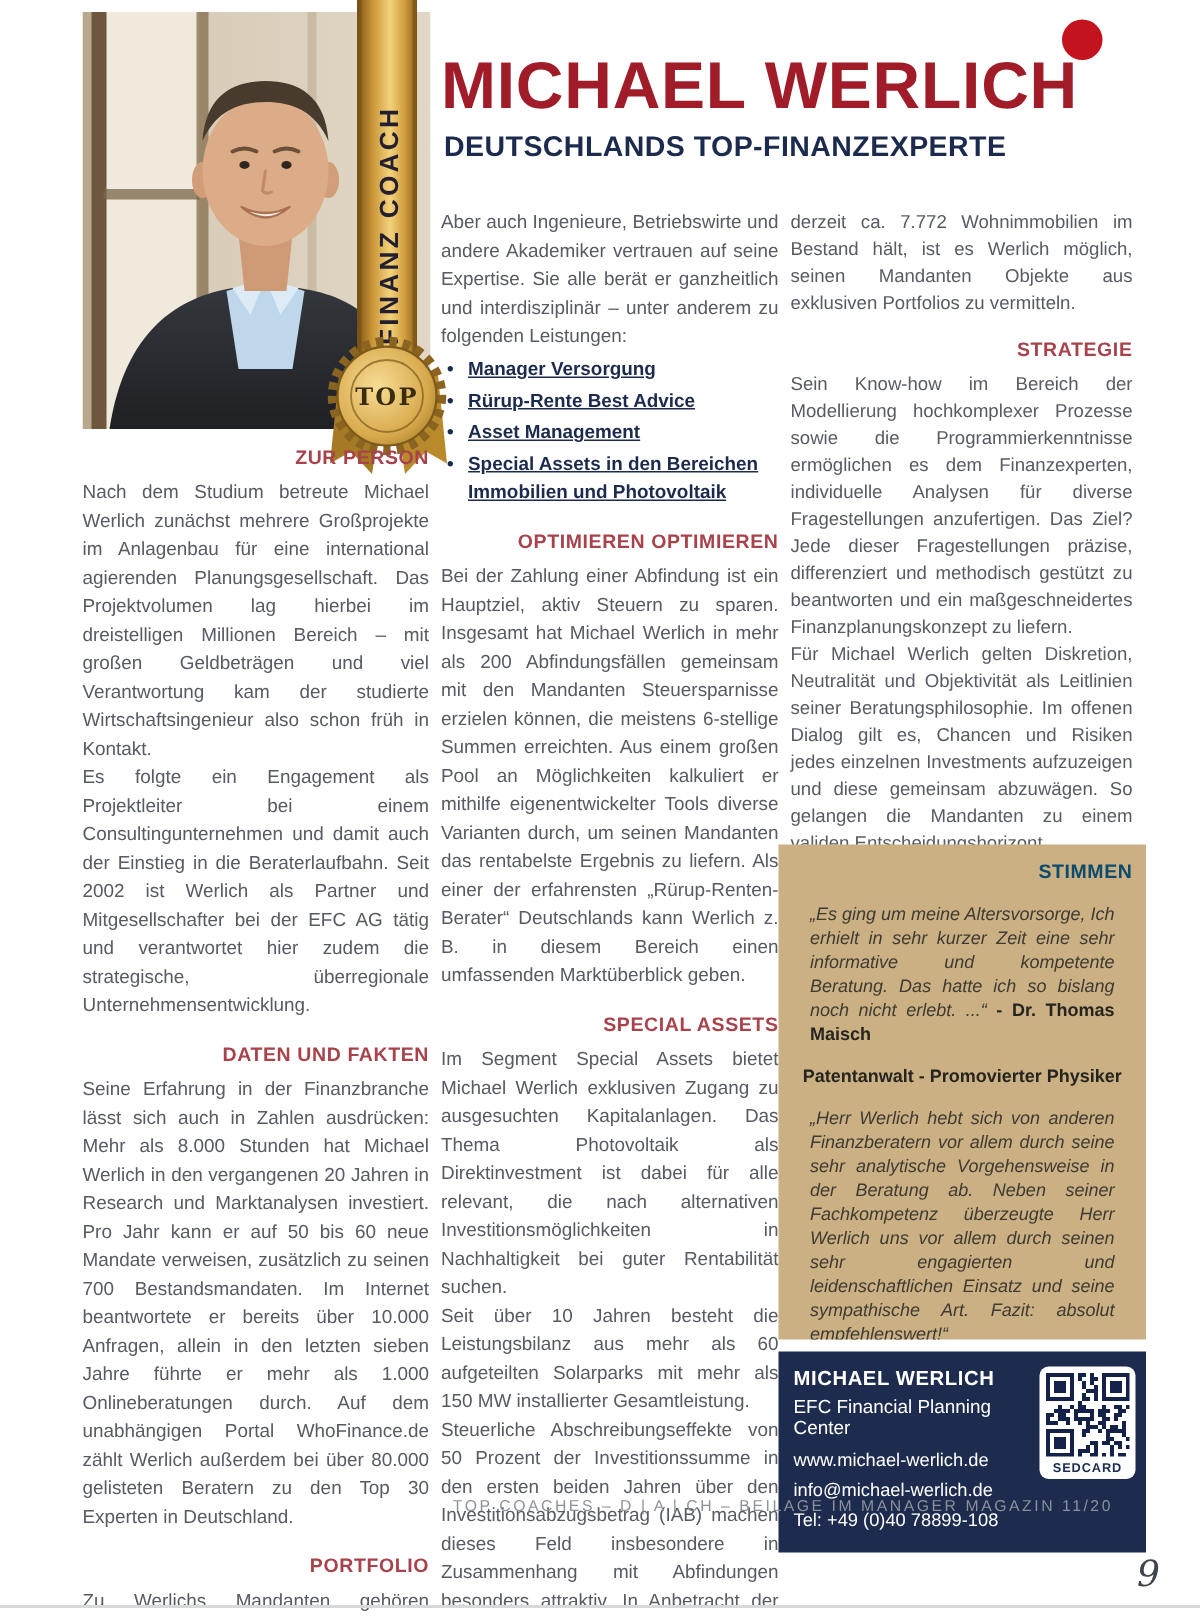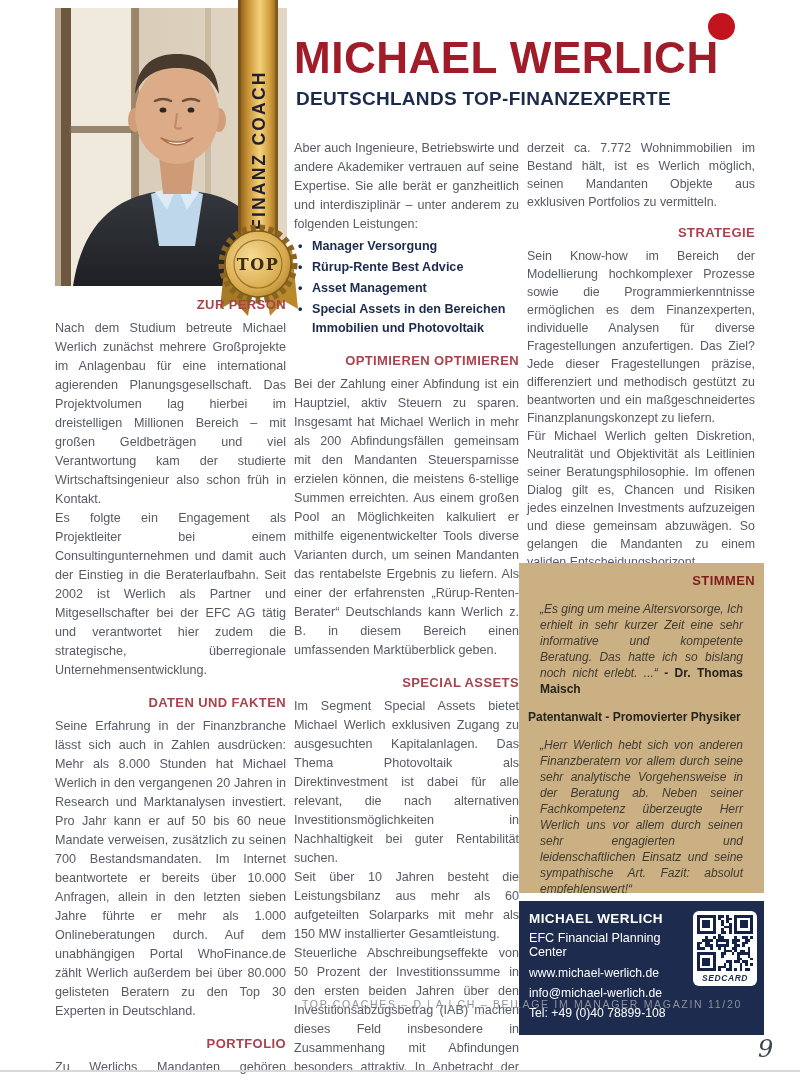--- a/index.html
+++ b/index.html
@@ -23,43 +23,43 @@
   .col-left{left:55px;top:295px;width:231px;}
   .col-mid{left:294px;top:139px;width:225px;}
   .col-right{left:519px;top:139px;width:245px;font-size:12.4px;line-height:18px;}
   .col-right .pad{padding:0 9px 0 8px;}
 
   .sec-h{font-size:13px;font-weight:bold;color:#a8434c;letter-spacing:0.4px;
          margin:13px 0 5px;text-align:right;}
   .sec-h.first{margin-top:0;}
   .col p{margin:0;}
 
-  ul.bullets{list-style:none;margin:3px 0 0 0;padding:0;color:#1c2b4d;font-weight:bold;text-align:left;}
+  ul.bullets{list-style:none;margin:3px 0 0 0;padding:0;color:#1c2b4d;font-weight:bold;text-align:left;text-decoration:underline;}
   ul.bullets li{position:relative;padding-left:18px;margin-bottom:2px;}
   ul.bullets li::before{content:"•";position:absolute;left:4px;top:0;}
 
   
   .stimmen-box{position:absolute;left:519px;top:563px;width:245px;height:330px;
                box-sizing:border-box;background:#cbb084;padding:10px 9px 10px 9px;
                font-size:12px;line-height:16px;color:#3f3b33;overflow:hidden;text-align:justify;}
-  .stimmen-box .sec-h{margin:0 0 5px 0;color:#7f1d1d;}
+  .stimmen-box .sec-h{margin:0 0 5px 0;color:#0c4a6e;}
   .quote{font-style:italic;margin:12px;}
   .attr{font-style:normal;font-weight:bold;color:#26241f;}
-  .role{font-weight:bold;color:#26241f;margin:0 0 10px 0;text-align:left;}
+  .role{font-weight:bold;color:#26241f;margin:0 0 10px 0;text-align:center;}
 
   
   .contact-box{position:absolute;left:519px;top:901px;width:245px;height:134px;
                box-sizing:border-box;background:#1d2b4e;color:#ffffff;display:flex;
                padding:10px 7px 10px 10px;overflow:hidden;}
   .contact-lines{flex:1;min-width:0;}
   .c-name{font-weight:bold;font-size:13.5px;letter-spacing:0.4px;margin-bottom:5px;}
   .c-company{font-weight:normal;font-size:12.6px;margin-bottom:7px;}
   .c-line{font-size:12.2px;margin-bottom:6px;white-space:nowrap;}
   .qr-card{background:#ffffff;border-radius:6px;width:64px;box-sizing:border-box;
-           padding:4px 4px 3px 4px;text-align:center;align-self:flex-start;font-style:italic;}
+           padding:4px 4px 3px 4px;text-align:center;align-self:flex-start;}
   .qr{width:56px;height:56px;display:block;margin:0 auto 2px auto;}
   .qr-label{font-size:8.5px;font-weight:bold;color:#1d2b4e;letter-spacing:0.6px;}
 
   
   .footer-text{position:absolute;left:140px;top:998px;width:602px;text-align:right;
                font-size:10.5px;letter-spacing:1.7px;color:#8d929a;white-space:nowrap;}
   .page-num{position:absolute;left:758px;top:1035px;font-family:"DejaVu Serif", serif;
             font-style:italic;font-size:24px;color:#3f444d;}
   .hairline{position:absolute;left:0;top:1070px;width:800px;height:2px;background:#d8d9db;}
 </style>

